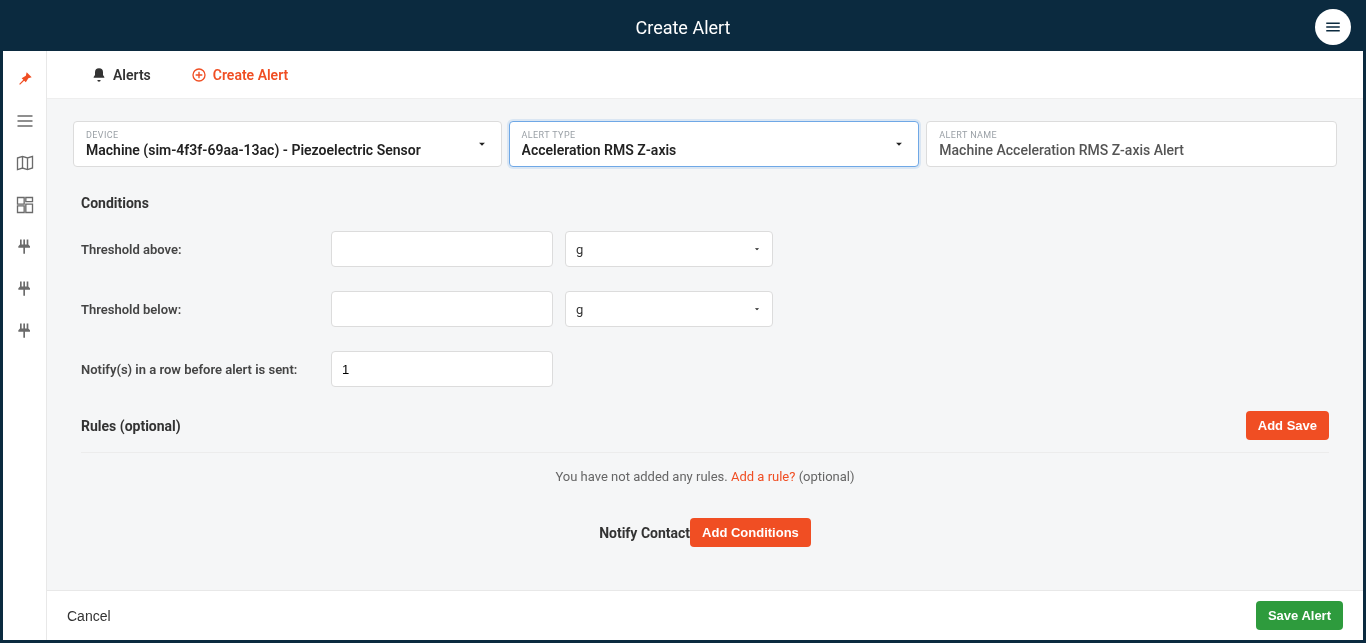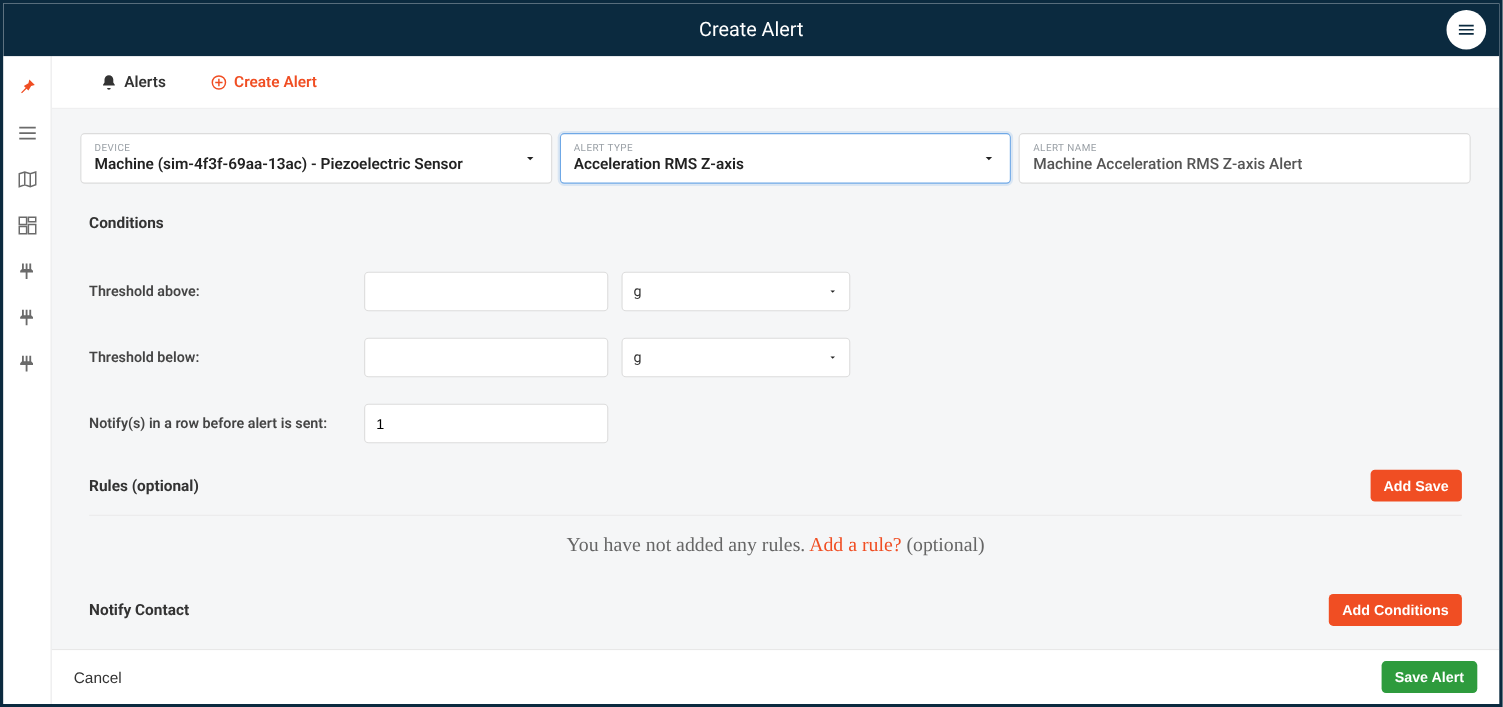--- a/index.html
+++ b/index.html
@@ -118,21 +118,21 @@
   .field .caret {
     position: absolute;
     right: 12px;
     top: 50%;
     transform: translateY(-50%);
   }
   .section-title {
     font-size: 14px;
     font-weight: 700;
     color: #333;
-    margin: 0 8px 36px 8px;
+    margin: 0 8px 20px 8px;
   }
   .cond-grid {
     margin: 0 8px 24px 8px;
   }
   .cond-row {
     display: flex;
     align-items: center;
     gap: 12px;
     margin-bottom: 24px;
   }
@@ -172,32 +172,31 @@
     padding: 7px 12px;
     font-size: 13px;
     font-weight: 600;
     cursor: pointer;
     color: #fff;
   }
   .btn-orange { background: #f04e23; }
   .btn-green { background: #2e9b3d; }
   .empty-rules {
     text-align: center;
-    font-size: 18px;
+    font-size: 13px;
     color: #666;
     padding: 16px 0 28px 0;
     border-top: 1px solid #ececec;
     margin: 0 8px;
-    font-family: Liberation Serif, serif;
   }
   .empty-rules a { color: #f04e23; text-decoration: none; cursor: pointer; }
   .notify-header {
     display: flex;
     align-items: center;
-    justify-content: space-between;
+    justify-content: center;
     margin: 6px 8px 20px 8px;
   }
   .footer {
     background: #fff;
     border-top: 1px solid #e8e8e8;
     height: 50px;
     display: flex;
     align-items: center;
     justify-content: space-between;
     padding: 0 20px;

